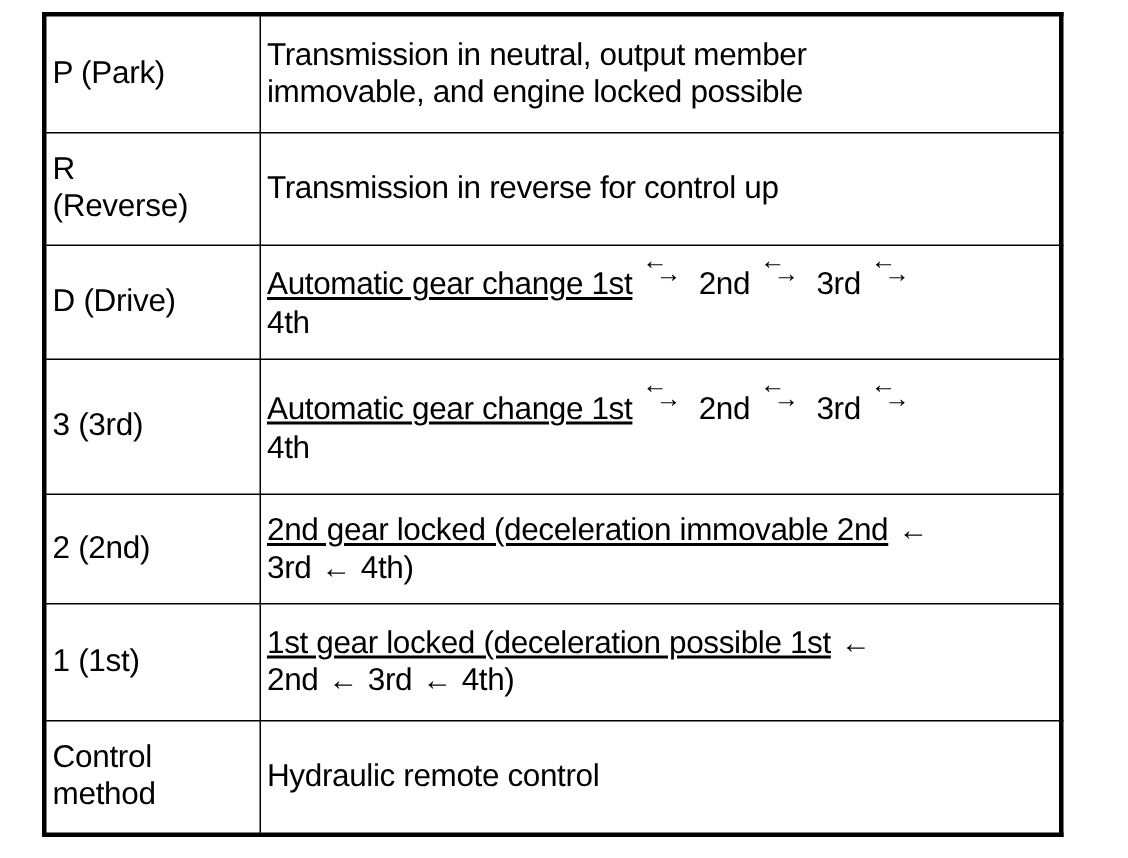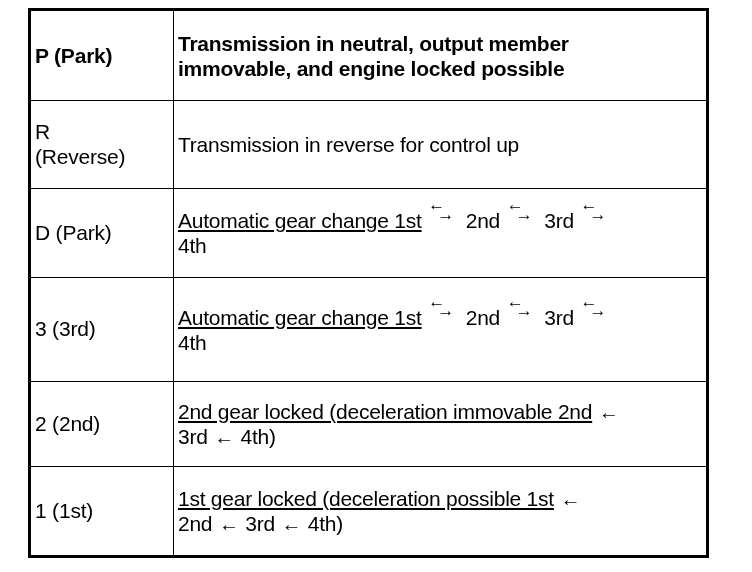--- a/index.html
+++ b/index.html
@@ -60,21 +60,21 @@
   td.desc-cell {
     text-align: left;
     font-size: 21px;
     line-height: 1.2;
     letter-spacing: -0.25px;
     padding-left: 6px;
     padding-right: 6px;
   }
 
   
-  tr.r1 { height: 70px; font-weight: bold; }
+  tr.r1 { height: 70px; }
   tr.r2 { height: 67px; }
   tr.r3 { height: 67px; }
   tr.r4 { height: 68px; }
   tr.r5 { height: 80px; }
   tr.r6 { height: 65px; }
   tr.r7 { height: 69px; }
   tr.r8 { height: 68px; }
 
   
   .biarrow {
@@ -132,21 +132,21 @@
           <div>(Reverse)</div>
         </td>
         <td class="desc-cell">
           <div>Transmission in reverse for control up</div>
         </td>
       </tr>
 
 
       <tr class="r4">
         <td class="range-cell">
-          <span>D (Park)</span>
+          <span>D (Drive)</span>
         </td>
         <td class="desc-cell">
           <div>
             <span class="nowrap">Automatic gear change 1st</span>
             <span class="biarrow"><span class="a-left">←</span><span class="a-right">→</span></span>
             <span>2nd</span>
             <span class="biarrow"><span class="a-left">←</span><span class="a-right">→</span></span>
             <span>3rd</span>
             <span class="biarrow"><span class="a-left">←</span><span class="a-right">→</span></span>
           </div>
@@ -200,17 +200,26 @@
           <div>
             <span>2nd</span>
             <span class="larrow">←</span>
             <span>3rd</span>
             <span class="larrow">←</span>
             <span>4th)</span>
           </div>
         </td>
       </tr>
 
+      <tr class="r8">
+        <td class="range-cell">
+          <div>Control</div>
+          <div>method</div>
+        </td>
+        <td class="desc-cell">
+          <div>Hydraulic remote control</div>
+        </td>
+      </tr>
 
     </tbody>
   </table>
 
 </div>
 
 </body></html>

